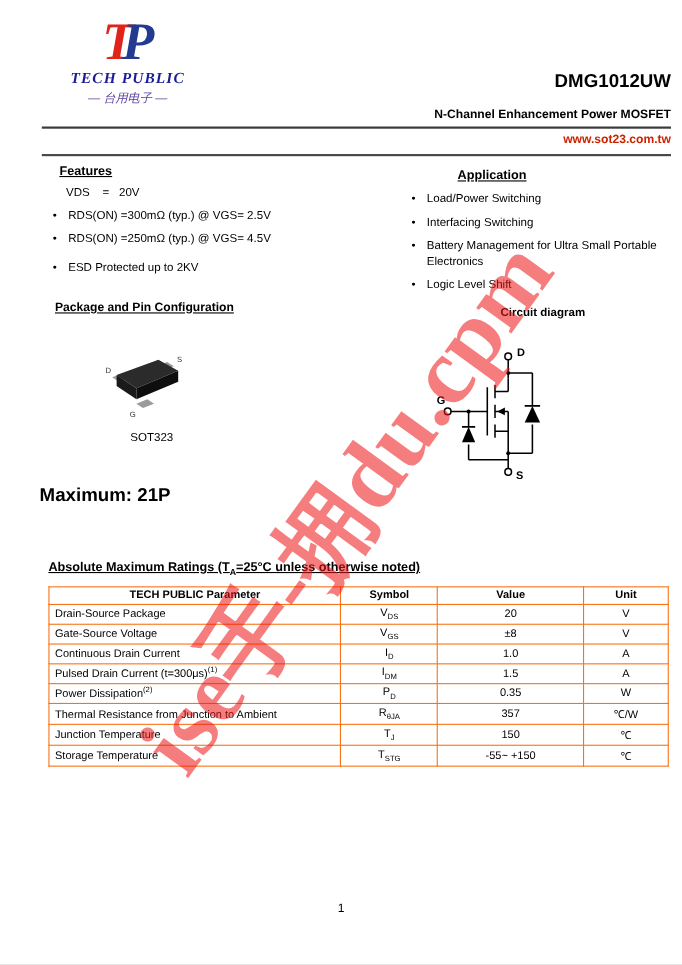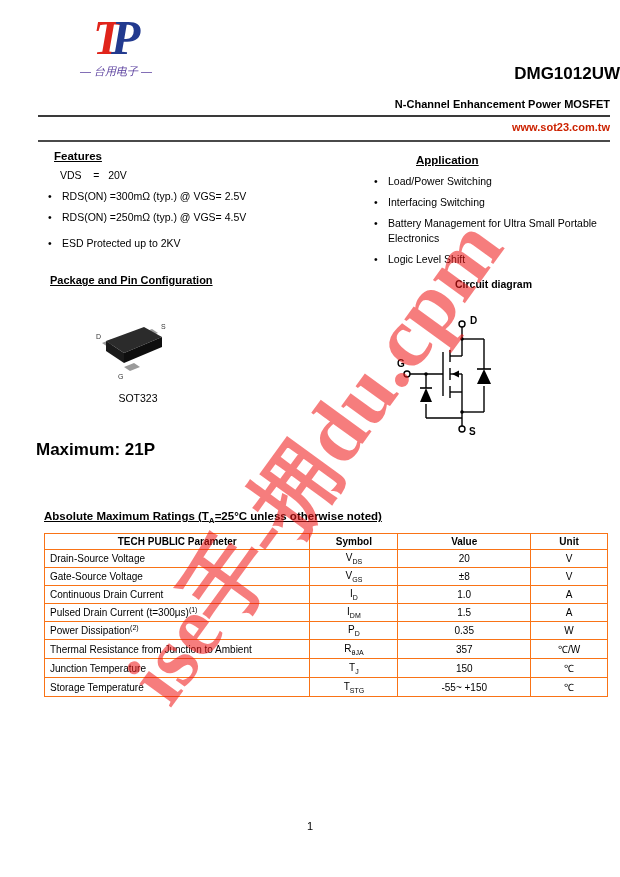--- a/index.html
+++ b/index.html
@@ -7,21 +7,21 @@
   .page {
     position:relative; width:620px; height:877px; margin:0 auto;
     background:#ffffff; color:#000; overflow:hidden;
   }
   
   .logo-wrap { position:absolute; left:36px; top:12px; width:160px; text-align:center; }
   .logo-mark { display:block; margin:0 auto; }
   .company-name { font-family:"Liberation Serif", serif; font-weight:bold; font-style:italic;
     color:#1c1c96; font-size:14px; letter-spacing:1px; margin-top:2px; }
   .company-cn { color:#5a3f9e; font-size:11px; margin-top:2px; font-style:italic; }
-  .part-number { position:absolute; right:0; top:64px; font-size:17px; font-weight:bold; }
+  .part-number { position:absolute; right:10px; top:64px; font-size:17px; font-weight:bold; }
   .subtitle { position:absolute; right:10px; top:98px; font-size:11px; font-weight:bold; }
   .rule1 { position:absolute; left:38px; top:115px; width:572px; height:2px; background:#3a3a3a; }
   .website { position:absolute; right:10px; top:121px; font-size:11px; font-weight:bold; color:#cc2200; }
   .rule2 { position:absolute; left:38px; top:140px; width:572px; height:2px; background:#4a4a4a; }
   
   .features { position:absolute; left:46px; top:150px; width:320px; font-size:10.5px; }
   .features .hd, .application .hd, .pkg-hd, .ratings-title {
     font-weight:bold; text-decoration:underline; font-size:11.5px; }
   .features .hd { margin-left:8px; margin-bottom:7px; }
   .vds-line { margin-left:14px; margin-bottom:8px; white-space:pre; }
@@ -63,20 +63,21 @@
 </head>
 <body>
 
 <div class="page">
 
   <div class="logo-wrap">
     <svg class="logo-mark" width="58" height="50" viewBox="0 0 58 50">
       <text x="6" y="42" font-size="48" font-weight="bold" font-style="italic" fill="#e0241b" font-family="Liberation Serif, serif">T</text>
       <text x="24" y="42" font-size="48" font-weight="bold" font-style="italic" fill="#223a8f" font-family="Liberation Serif, serif">P</text>
     </svg>
+    <div class="company-name">TECH PUBLIC</div>
     <div class="company-cn">— 台用电子 —</div>
   </div>
 
   <div class="part-number">DMG1012UW</div>
   <div class="subtitle">N-Channel Enhancement Power MOSFET</div>
   <div class="rule1"></div>
   <div class="website">www.sot23.com.tw</div>
   <div class="rule2"></div>
 
   <div class="features">
@@ -180,21 +181,21 @@
         <col style="width:77px">
       </colgroup>
     <tbody>
         <tr>
       <th>TECH PUBLIC  Parameter</th>
       <th>Symbol</th>
       <th>Value</th>
       <th>Unit</th>
     </tr>
     <tr>
-      <td class="param"><span>Drain-Source Voltage</span><sup></sup></td>
+      <td class="param"><span>Drain-Source Package</span><sup></sup></td>
       <td><span>V</span><sub>DS</sub></td>
       <td>20</td>
       <td>V</td>
     </tr>
     <tr>
       <td class="param"><span>Gate-Source Voltage</span><sup></sup></td>
       <td><span>V</span><sub>GS</sub></td>
       <td>±8</td>
       <td>V</td>
     </tr>

